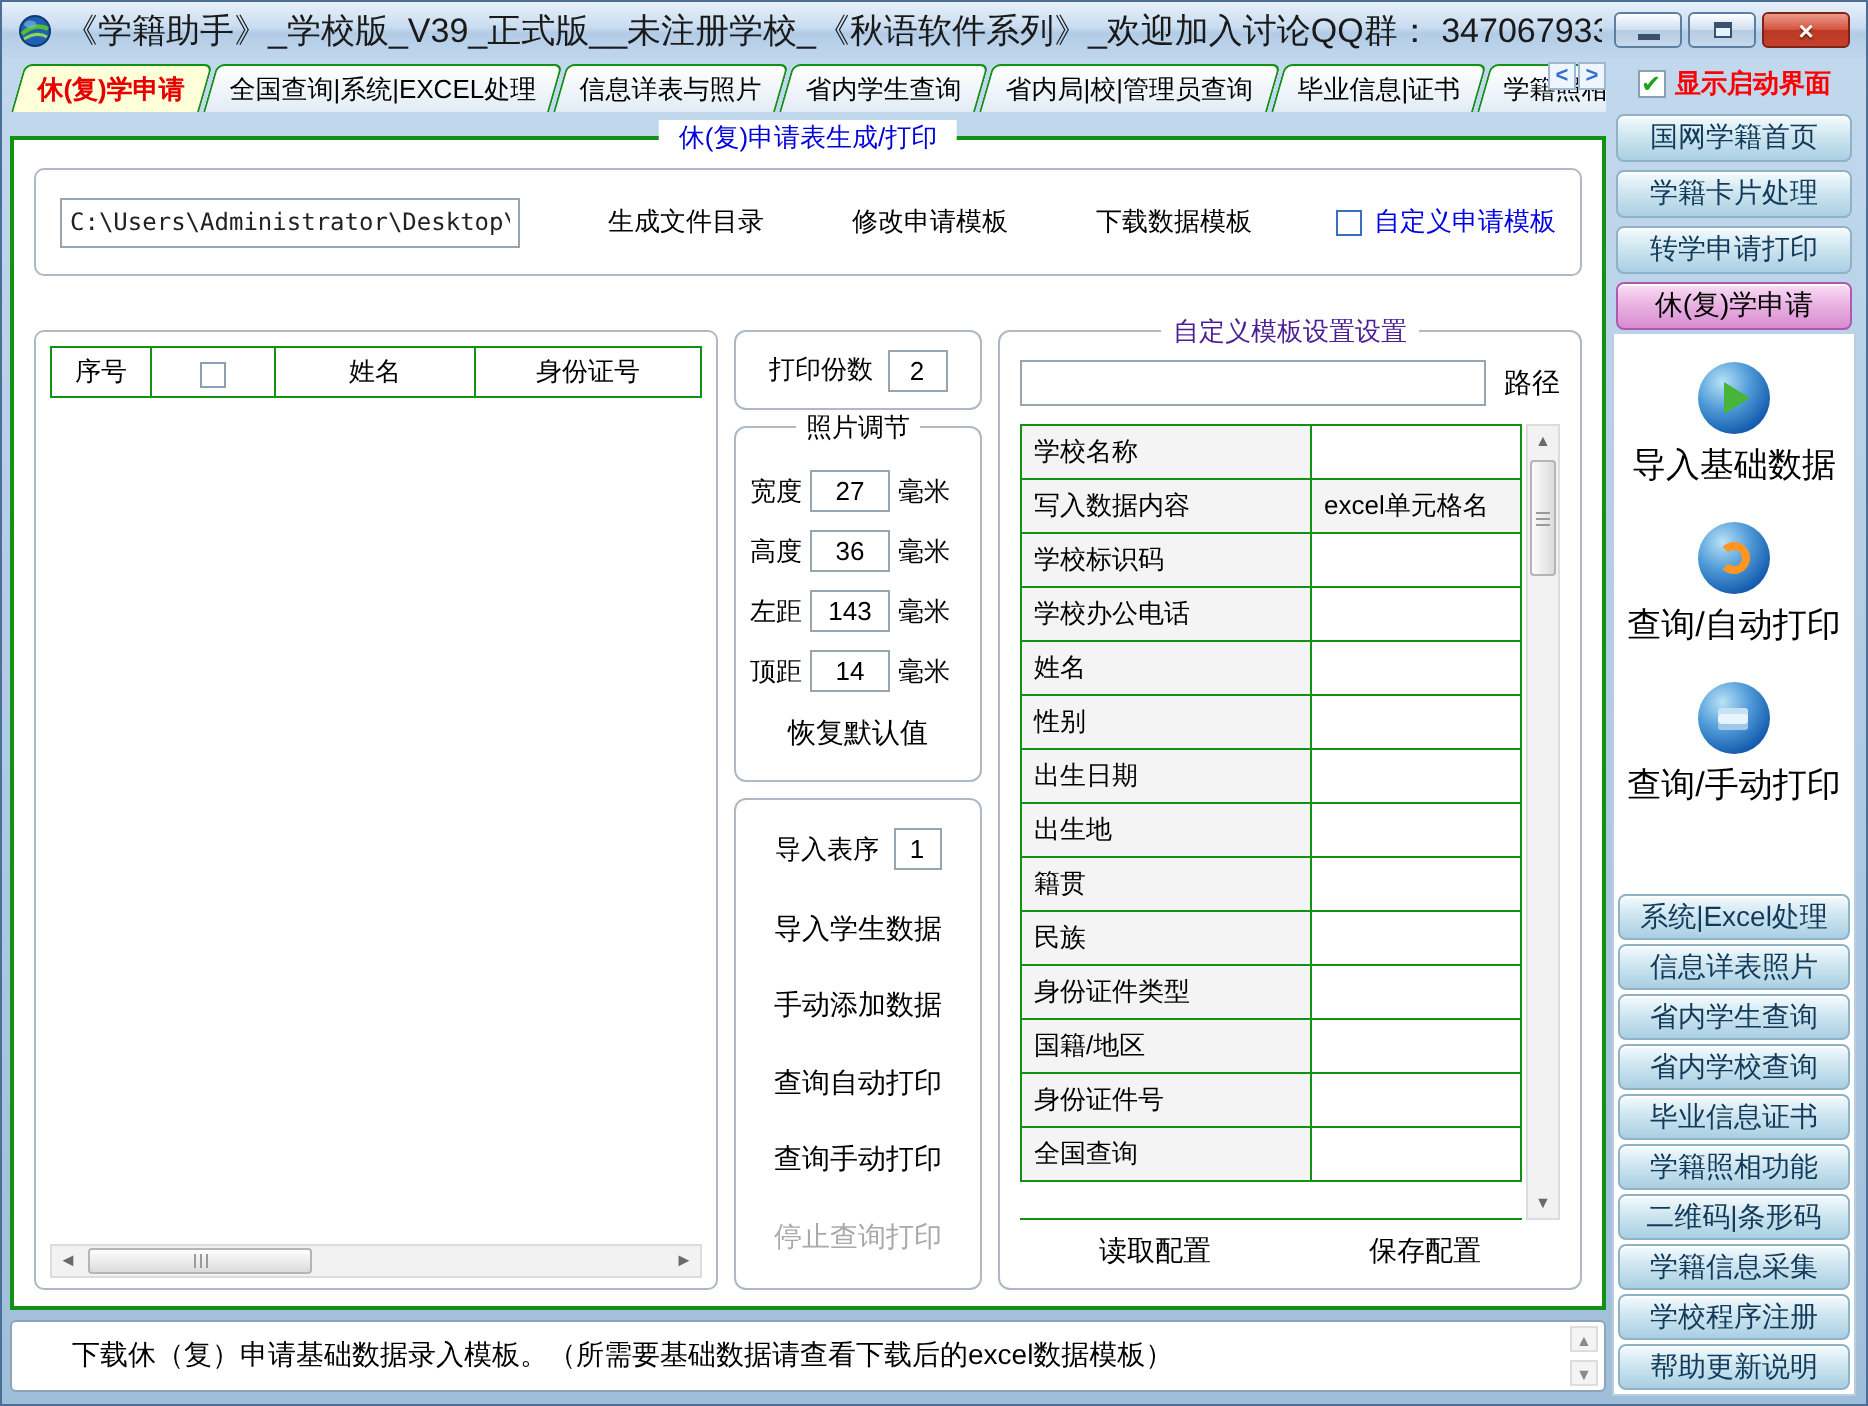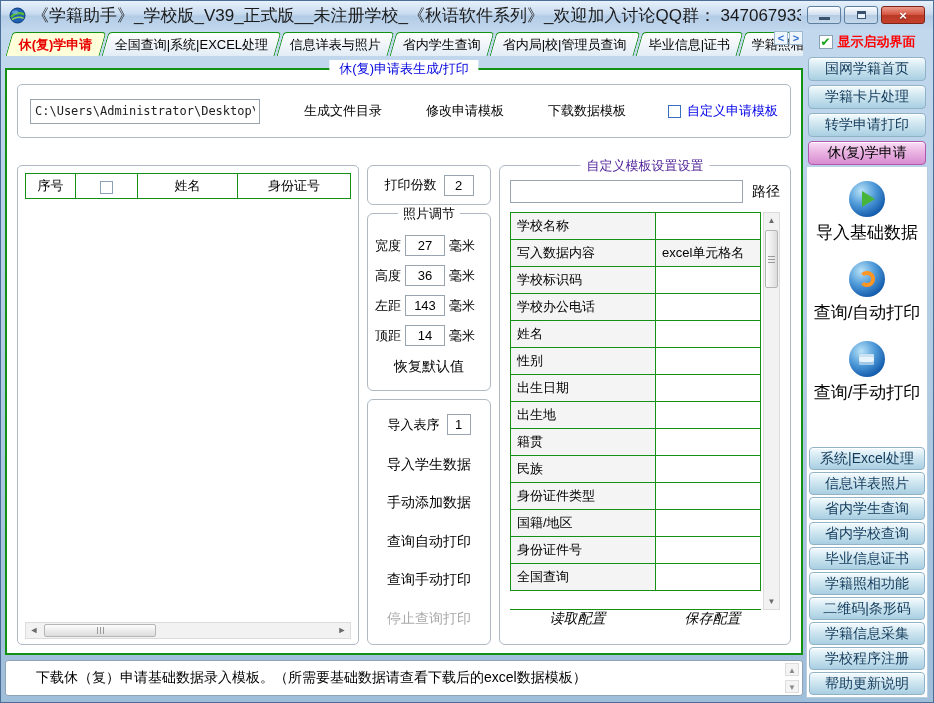--- a/index.html
+++ b/index.html
@@ -101,21 +101,21 @@
   .cfg-table td.c1 { background:#f4f4f4; width:58%; }
   .cfg-table td.c2 { background:#fff; }
   .vscroll { width:17px; background:#f2f2f2; border:1px solid #dcdcdc; margin-left:2px;
     display:flex; flex-direction:column; align-items:center; }
   .vs-arrow { height:15px; color:#6a6a6a; font-size:8px; line-height:15px; cursor:pointer; }
   .vs-thumb { width:13px; height:58px; margin-top:2px; border:1px solid #b5b5b5; border-radius:2px;
     background:linear-gradient(90deg,#fdfdfd,#dcdcdc); display:flex; flex-direction:column;
     align-items:center; justify-content:center; gap:2px; cursor:pointer; }
   .vs-thumb i { display:block; height:1px; width:7px; background:#9a9a9a; }
   .vs-spacer { flex:1; }
-  .cfg-btn-row { height:32px; display:flex; flex:0 0 auto;font-style:italic; }
+  .cfg-btn-row { height:32px; display:flex; align-items:center; flex:0 0 auto; }
   .cfg-btn { flex:1; text-align:center; font-size:14px; cursor:pointer; }
 
   
   .bottom-note { height:36px; margin:5px 0 2px; background:#fff; border:1px solid #8fa3b5;
     border-radius:3px; display:flex; align-items:center; padding:0 22px 0 30px;
     font-size:14px; color:#000; position:relative; flex:0 0 auto; }
   .bn-arrows { position:absolute; right:3px; top:2px; bottom:2px; width:14px;
     display:flex; flex-direction:column; justify-content:space-between; }
   .bn-arrow { height:13px; color:#8a8a8a; font-size:8px; line-height:13px; text-align:center;
     background:#f4f4f4; border:1px solid #ddd; cursor:pointer; }

